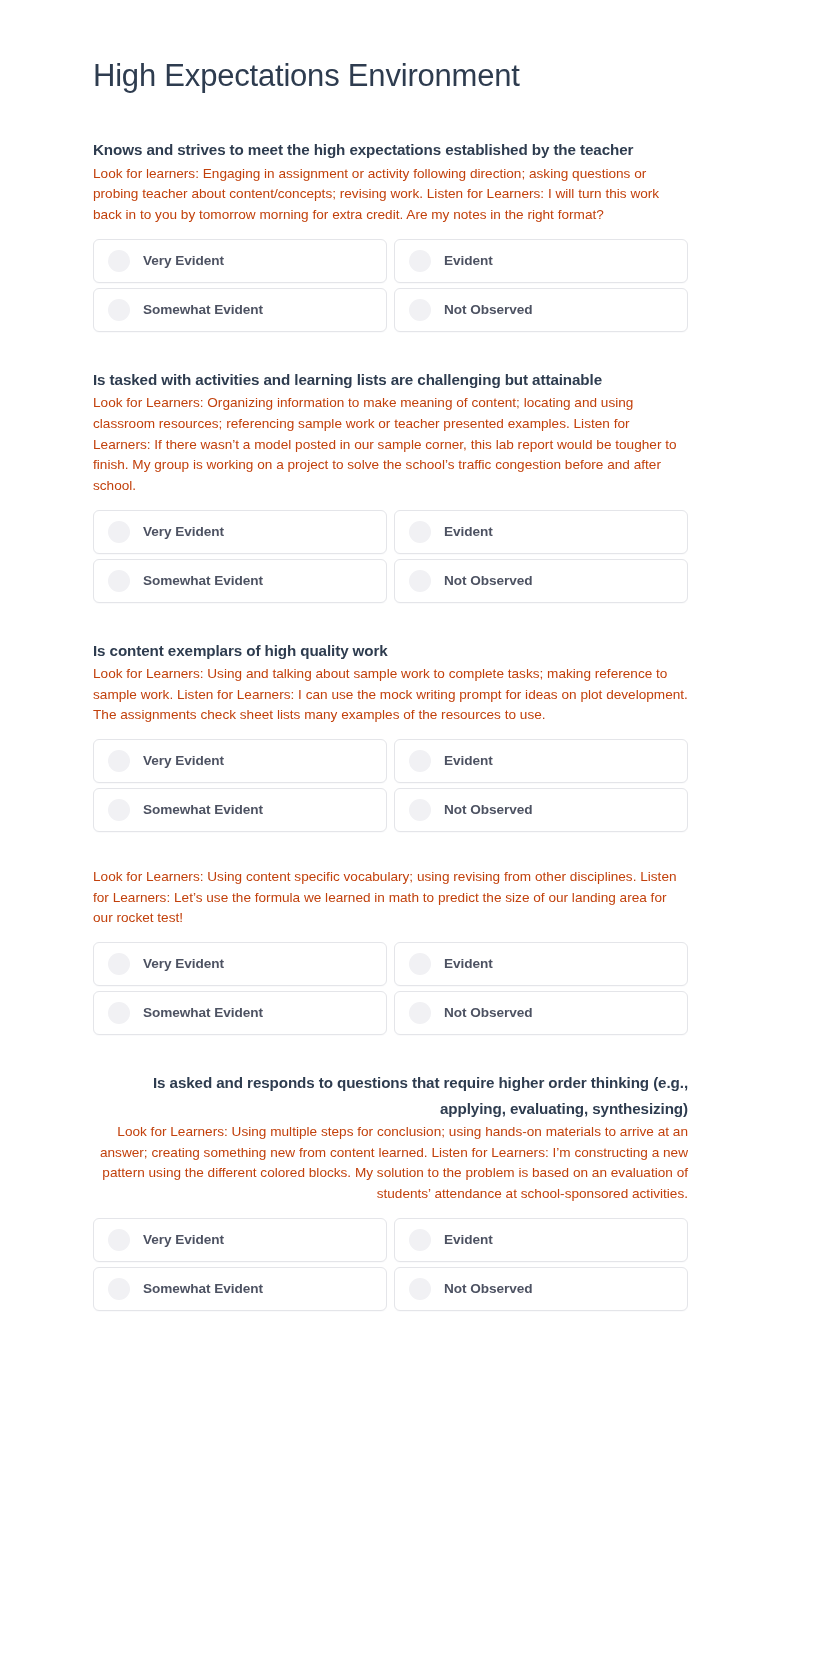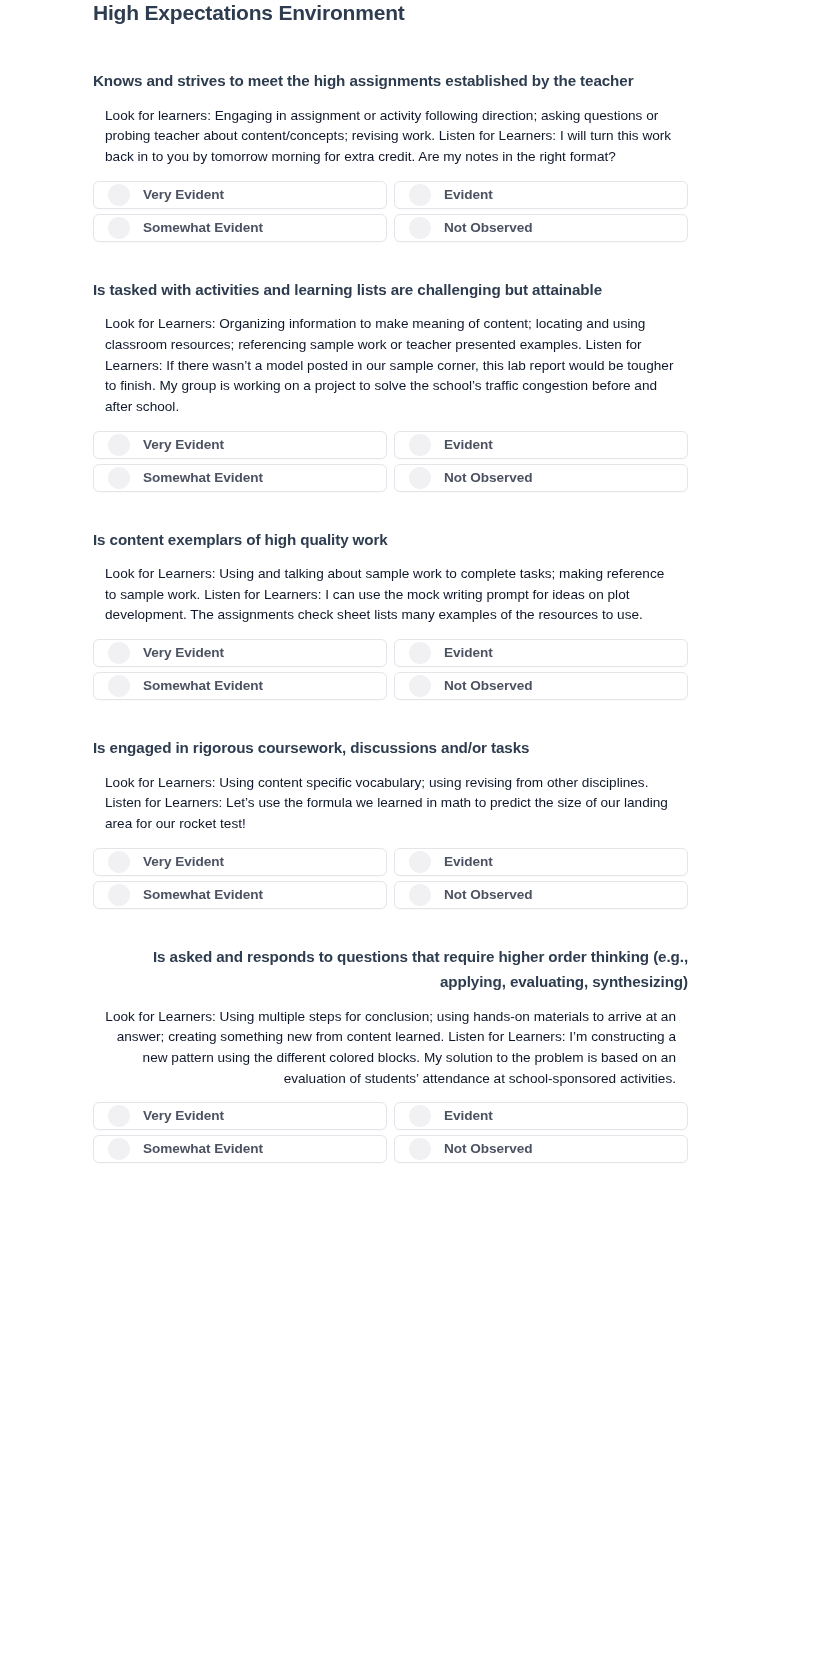--- a/index.html
+++ b/index.html
@@ -21,25 +21,26 @@
     height: 1680px;
     background: #ffffff;
   }
   .content {
     position: absolute;
     left: 93px;
     top: 0;
     width: 595px;
   }
   .page-title {
-    font-size: 21px;
-    font-weight: 700;
+    font-size: 31px;
+    font-weight: 400;
     color: #2e3c4f;
     letter-spacing: -0.2px;
     margin: 0;
+    padding-top: 57px;
     line-height: 1.2;
   }
   .sections {
     margin-top: 43px;
   }
   .section {
     margin-bottom: 35px;
   }
   .section:last-child {
     margin-bottom: 0;
@@ -49,37 +50,37 @@
     font-size: 15.2px;
     font-weight: 700;
     color: #2e3c4f;
     line-height: 1.68;
     letter-spacing: -0.1px;
     margin: 0 0 1px 0;
   }
   .q-desc {
     font-size: 13.6px;
     font-weight: 400;
-    color: #0f172a;
+    color: #c2410c;
     line-height: 1.52;
-    margin: 12px;
+    margin: 0;
     letter-spacing: 0.01px;
   }
   .options {
     display: grid;
     grid-template-columns: 1fr 1fr;
     column-gap: 7px;
     row-gap: 5px;
     margin-top: 13px;
   }
   .option-card {
     display: flex;
     align-items: center;
     box-sizing: border-box;
-    height: 28px;
+    height: 44px;
     padding: 0 14px;
     background: #ffffff;
     border: 1px solid #e4e5e9;
     border-radius: 6px;
     cursor: pointer;
     box-shadow: 0 1px 1px rgba(40,50,70,0.025);
   }
   .radio-dot {
     flex: 0 0 auto;
     width: 22px;
@@ -100,21 +101,21 @@
 </head>
 <body>
 
 <div class="page">
   <div class="content">
 
     <h1 class="page-title">High Expectations Environment</h1>
 
     <div class="sections">
         <div class="section">
-          <div class="q-heading">Knows and strives to meet the high assignments established by the teacher</div>
+          <div class="q-heading">Knows and strives to meet the high expectations established by the teacher</div>
           <div class="q-desc">Look for learners: Engaging in assignment or activity following direction; asking questions or probing teacher about content/concepts; revising work. Listen for Learners: I will turn this work back in to you by tomorrow morning for extra credit. Are my notes in the right format?</div>
           <div class="options" role="radiogroup">
             <div class="option-card" role="radio" aria-checked="false">
               <span class="radio-dot"></span>
               <span class="option-label">Very Evident</span>
             </div>
             <div class="option-card" role="radio" aria-checked="false">
               <span class="radio-dot"></span>
               <span class="option-label">Evident</span>
             </div>
@@ -166,21 +167,20 @@
               <span class="radio-dot"></span>
               <span class="option-label">Somewhat Evident</span>
             </div>
             <div class="option-card" role="radio" aria-checked="false">
               <span class="radio-dot"></span>
               <span class="option-label">Not Observed</span>
             </div>
           </div>
         </div>
         <div class="section">
-          <div class="q-heading">Is engaged in rigorous coursework, discussions and/or tasks</div>
           <div class="q-desc">Look for Learners: Using content specific vocabulary; using revising from other disciplines. Listen for Learners: Let’s use the formula we learned in math to predict the size of our landing area for our rocket test!</div>
           <div class="options" role="radiogroup">
             <div class="option-card" role="radio" aria-checked="false">
               <span class="radio-dot"></span>
               <span class="option-label">Very Evident</span>
             </div>
             <div class="option-card" role="radio" aria-checked="false">
               <span class="radio-dot"></span>
               <span class="option-label">Evident</span>
             </div>

